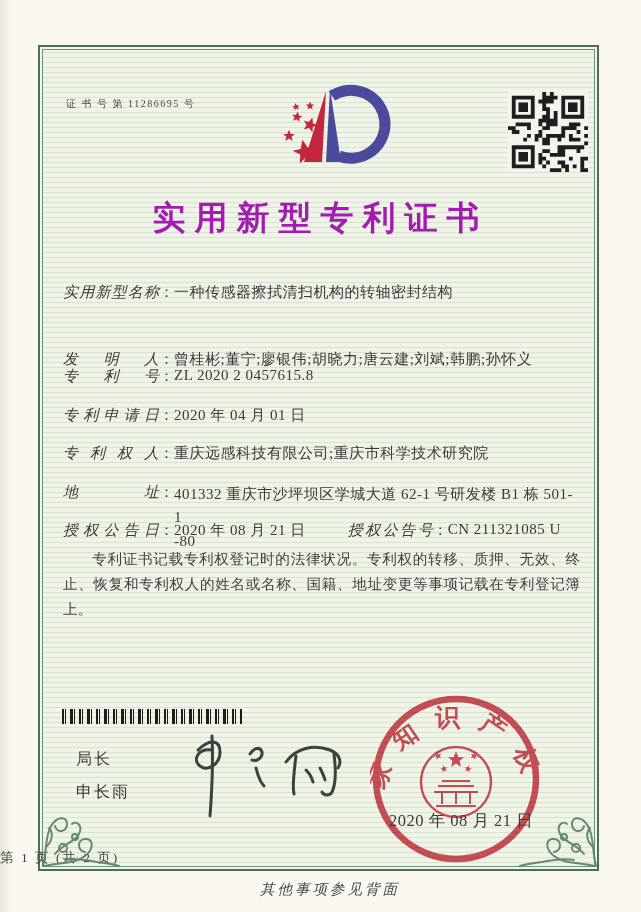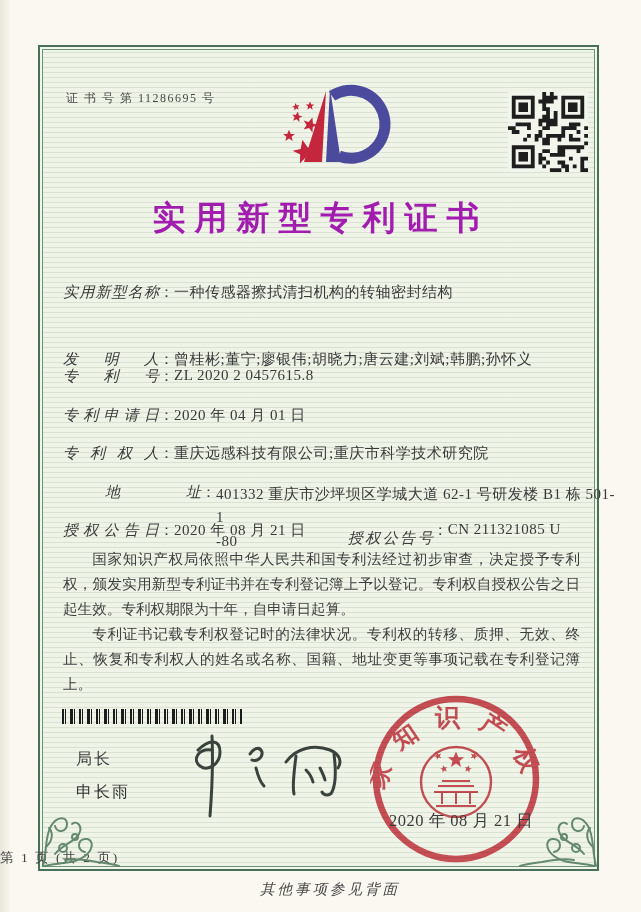--- a/index.html
+++ b/index.html
@@ -16,29 +16,29 @@
   .frame{
     position:absolute;left:38px;top:45px;width:561px;height:826px;
     border:2.5px solid #49705a;
     box-shadow:inset 0 0 0 2px #f2f5ea, inset 0 0 0 3px #6d9178;
     background:
       repeating-linear-gradient(180deg, rgba(130,165,125,0.22) 0 1px, rgba(0,0,0,0) 1px 5px),
       #f0f4e8;
     box-sizing:border-box;
   }
   .abs{position:absolute;}
-  .cert-no{left:66px;top:90px;font-size:12px;letter-spacing:1.5px;color:#474747;text-align:right;}
+  .cert-no{left:66px;top:97px;font-size:10px;letter-spacing:1.5px;color:#474747;text-align:right;}
   .title{left:0;top:196px;width:641px;text-align:center;font-size:33px;font-weight:bold;
     letter-spacing:9px;color:#a21caf;}
   .row{left:63px;font-size:15px;white-space:nowrap;}
   .row .lbl{display:inline-block;width:96px;text-align:justify;text-align-last:justify;
     vertical-align:top;font-style:italic;}
   .row .colon{display:inline-block;vertical-align:top;}
   .row .val{display:inline-block;vertical-align:top;letter-spacing:0.5px;}
-  .row.wrap{white-space:normal;width:520px;margin-left:42px;}
+  .row.wrap{white-space:normal;width:520px;}
   .row.wrap .val{width:400px;white-space:normal;line-height:1.55;}
   .paras{left:63px;top:547px;width:517px;font-size:14.6px;line-height:1.72;color:#3e3e3e;
     text-align:justify;}
   .paras p{margin:0;text-indent:2em;}
   .barcode{left:62px;top:709px;width:180px;height:15px;
     background:repeating-linear-gradient(90deg,
       #1c1c1c 0 2px,rgba(0,0,0,0) 2px 3px,
       #1c1c1c 3px 4px,rgba(0,0,0,0) 4px 8px,
       #1c1c1c 8px 11px,rgba(0,0,0,0) 11px 12px,
       #1c1c1c 12px 13px,rgba(0,0,0,0) 13px 17px);}
@@ -133,25 +133,24 @@
   <span class="lbl">专利申请日</span><span class="colon">：</span><span class="val">2020 年 04 月 01 日</span>
 </div>
 <div class="abs row" style="top:444px;">
   <span class="lbl">专利权人</span><span class="colon">：</span><span class="val">重庆远感科技有限公司;重庆市科学技术研究院</span>
 </div>
 <div class="abs row wrap" style="top:483px;">
   <span class="lbl">地址</span><span class="colon">：</span><span class="val"><span>401332 重庆市沙坪坝区学城大道 62-1 号研发楼 B1 栋 501-1</span><br><span>-80</span></span>
 </div>
 <div class="abs row" style="top:521px;">
   <span class="lbl">授权公告日</span><span class="colon">：</span><span class="val" style="width:170px;">2020 年 08 月 21 日</span>
-  <span class="lbl" style="width:85px;margin-top:8px;">授权公告号</span><span class="colon">：</span><span class="val">CN 211321085 U</span>
+  <span class="lbl" style="width:85px;">授权公告号</span><span class="colon">：</span><span class="val">CN 211321085 U</span>
 </div>
 
 <div class="abs paras">
-  <p>国家知识产权局依照中华人民共和国专利法经过初步审查，决定授予专利权，颁发实用新型专利证书并在专利登记簿上予以登记。专利权自授权公告之日起生效。专利权期限为十年，自申请日起算。</p>
   <p>专利证书记载专利权登记时的法律状况。专利权的转移、质押、无效、终止、恢复和专利权人的姓名或名称、国籍、地址变更等事项记载在专利登记簿上。</p>
 </div>
 
 <div class="abs barcode"></div>
 
 <div class="abs position-label">局长</div>
 <div class="abs director-name">申长雨</div>
 
 <svg class="abs sig-svg" width="180" height="96" viewBox="0 0 180 96">
   <g fill="none" stroke="#39423c" stroke-width="3" stroke-linecap="round" stroke-linejoin="round">

